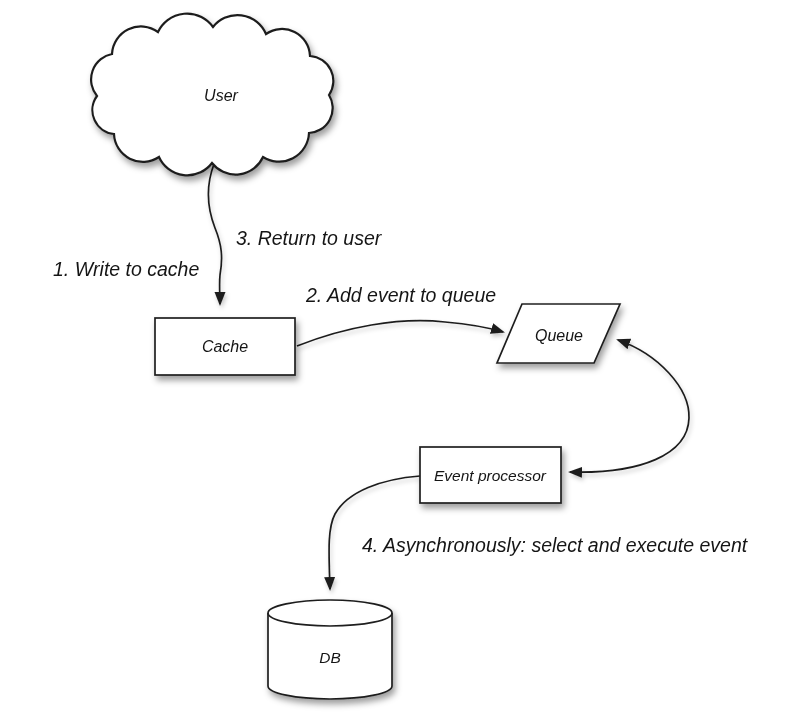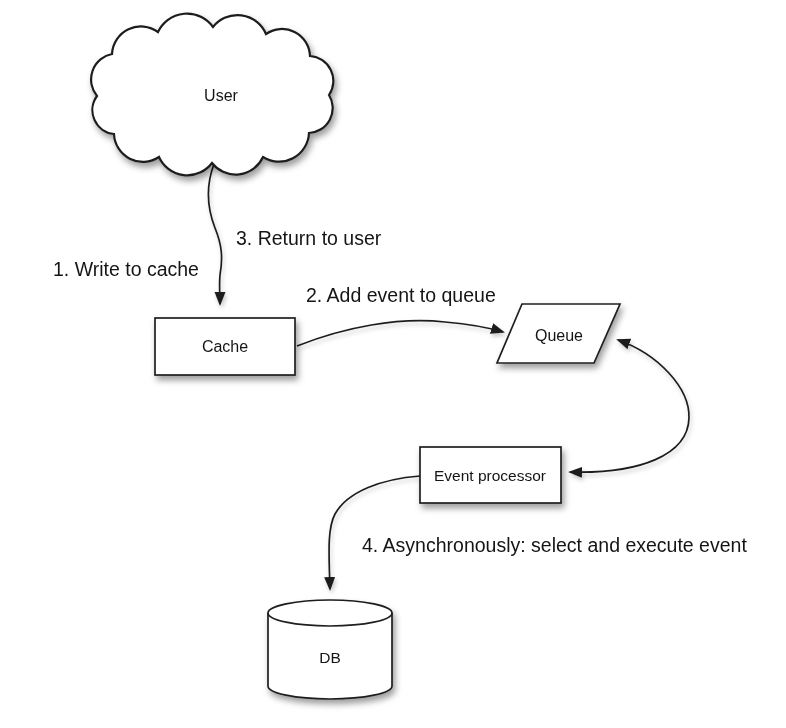--- a/index.html
+++ b/index.html
@@ -7,20 +7,21 @@
     padding: 0;
     background: #ffffff;
   }
   .canvas {
     position: relative;
     width: 786px;
     height: 728px;
     background: #ffffff;
     overflow: hidden;
     font-family: "Liberation Sans", sans-serif;
+    font-style: italic;
   }
   svg { display: block; }
   .shape {
     fill: #ffffff;
     stroke: #1f1f1f;
   }
   .rect-shape   { stroke-width: 1.7; }
   .cloud-shape  { stroke-width: 2.2; }
   .cyl-shape    { stroke-width: 1.7; }
   .cyl-rim      { fill: none; stroke: #1f1f1f; stroke-width: 1.7; }

